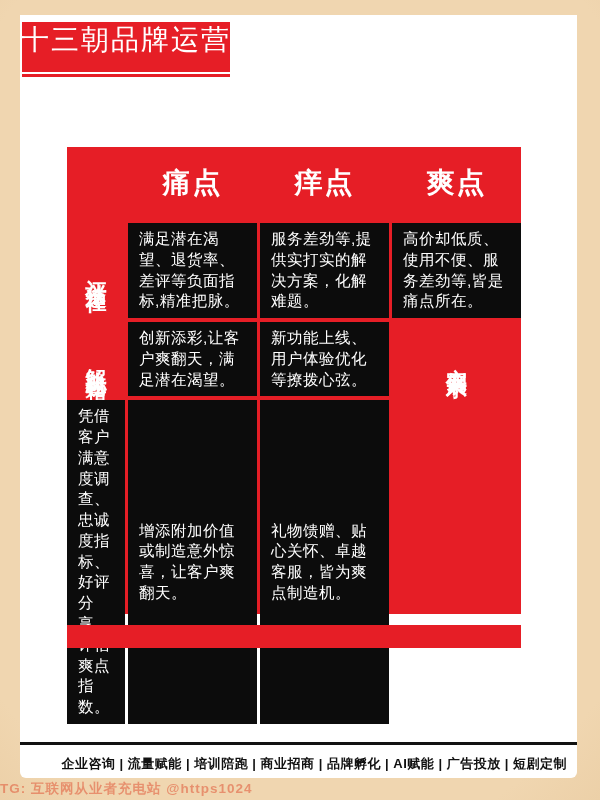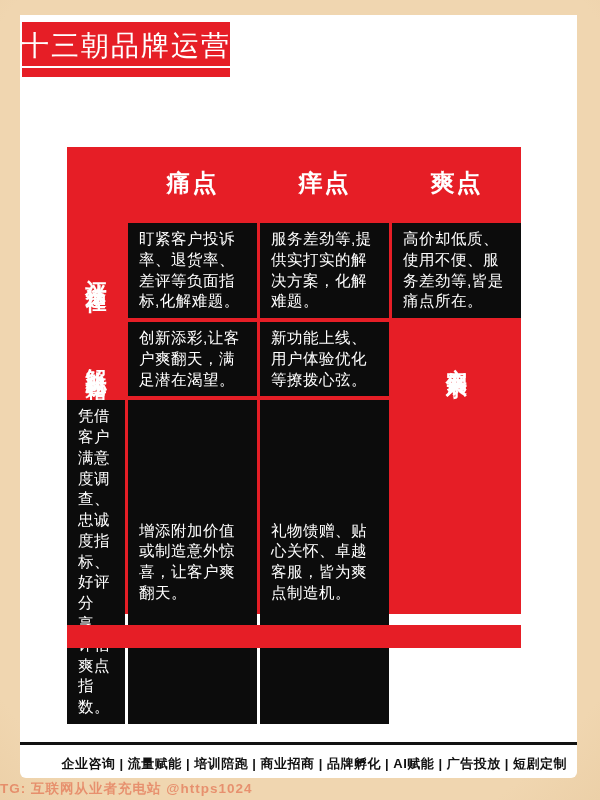--- a/index.html
+++ b/index.html
@@ -11,33 +11,33 @@
   .white-area{
     position:absolute;left:20px;top:15px;width:557px;height:763px;
     background:#ffffff;border-radius:0 0 6px 6px;
   }
   .brand-badge{
     position:absolute;left:22px;top:22px;width:208px;height:55px;
     background:#e61e26;display:flex;align-items:center;justify-content:center;
   }
   .brand-text{
     color:#ffffff;font-size:28px;font-weight:400;letter-spacing:2px;
-    border-bottom:2px solid #ffffff;padding-bottom:5px;line-height:1.1;white-space:nowrap;
+    border-bottom:2px solid #ffffff;padding-bottom:17px;line-height:1.1;white-space:nowrap;
   }
   .panel{
     position:absolute;left:67px;top:147px;width:454px;height:467px;
     background:#e61e26;
     display:grid;
     grid-template-columns:58px 1fr 1fr 1fr;
     grid-template-rows:72px 1fr 1fr 1fr;
     column-gap:3px;row-gap:4px;
   }
   .corner{background:#e61e26;}
   .col-header{
-    background:#e61e26;color:#ffffff;font-size:24px;font-weight:700;
+    background:#e61e26;color:#ffffff;font-size:28px;font-weight:700;
     display:flex;align-items:center;justify-content:center;letter-spacing:2px;
   }
   .row-label{
     background:#e61e26;color:#ffffff;font-weight:700;font-size:21px;
     writing-mode:vertical-rl;text-orientation:upright;letter-spacing:4px;
     display:flex;align-items:center;justify-content:center;
   }
   .cell{
     background:#0c0c0c;color:#ffffff;
     display:flex;align-items:center;
@@ -70,21 +70,21 @@
     <span class="brand-text">十三朝品牌运营</span>
   </div>
 
   <div class="panel">
     <div class="corner"></div>
     <div class="col-header">痛点</div>
     <div class="col-header">痒点</div>
     <div class="col-header">爽点</div>
 
     <div class="row-label">评估途径</div>
-    <div class="cell">盯紧客户投诉率、退货率、差评等负面指标,化解难题。</div>
+    <div class="cell">满足潜在渴望、退货率、差评等负面指标,精准把脉。</div>
     <div class="cell">服务差劲等,提供实打实的解决方案，化解难题。</div>
     <div class="cell">高价却低质、使用不便、服务差劲等,皆是痛点所在。</div>
 
     <div class="row-label">解决秘籍</div>
     <div class="cell">创新添彩,让客户爽翻天，满足潜在渴望。</div>
     <div class="cell">新功能上线、用户体验优化等撩拨心弦。</div>
 
     <div class="row-label">实例展示</div>
     <div class="cell">凭借客户满意度调查、忠诚度指标、好评分享，评估爽点指数。</div>
     <div class="cell">增添附加价值或制造意外惊喜，让客户爽翻天。</div>

